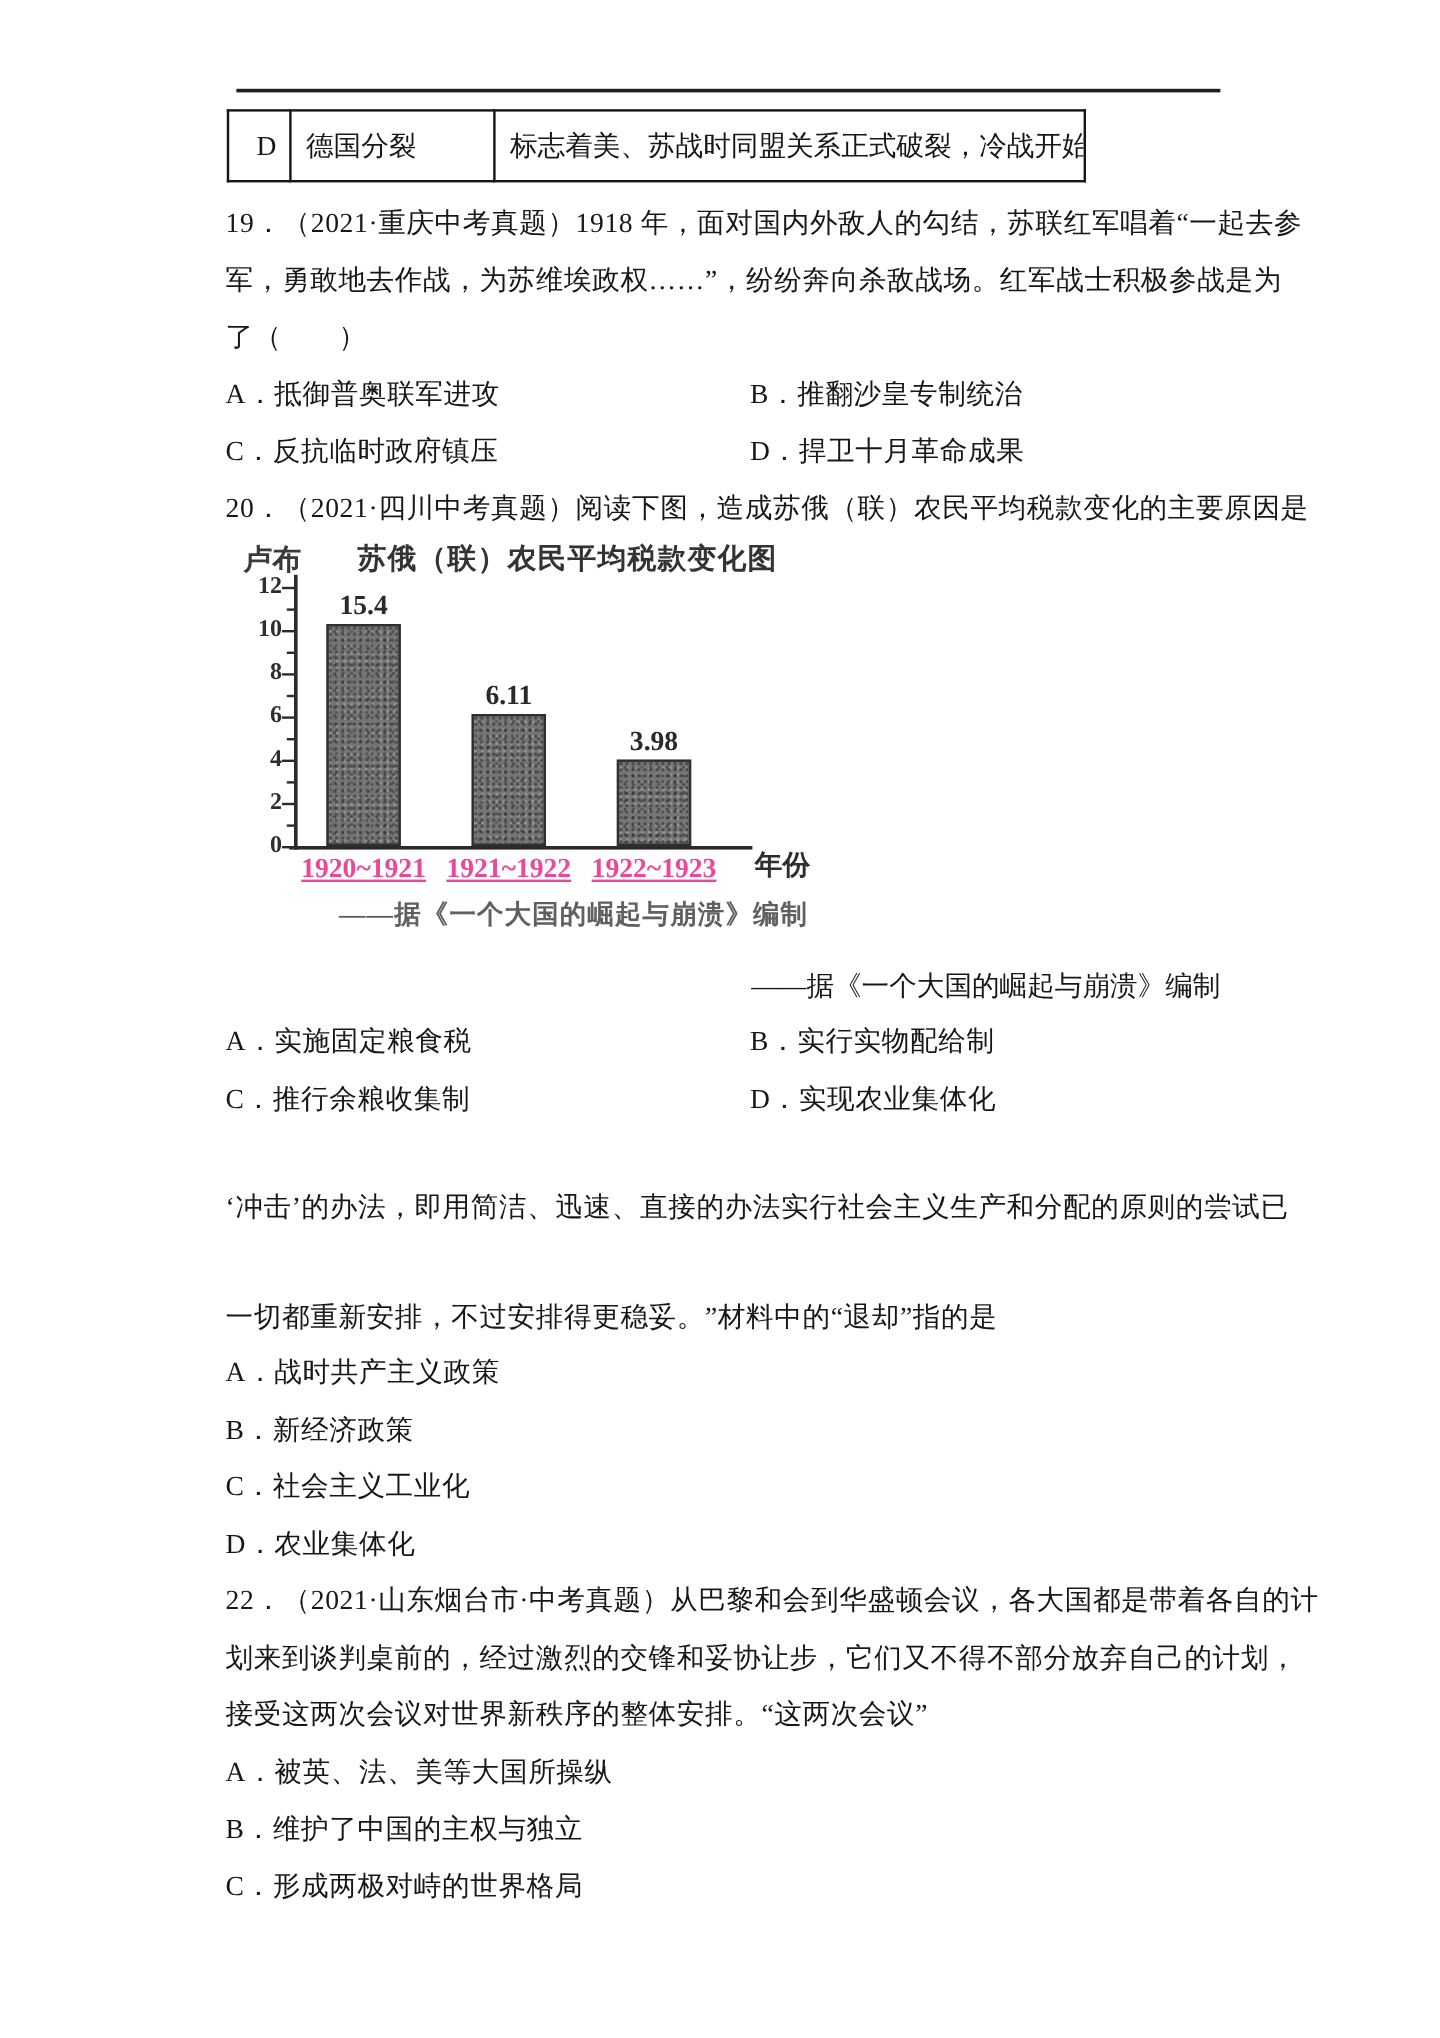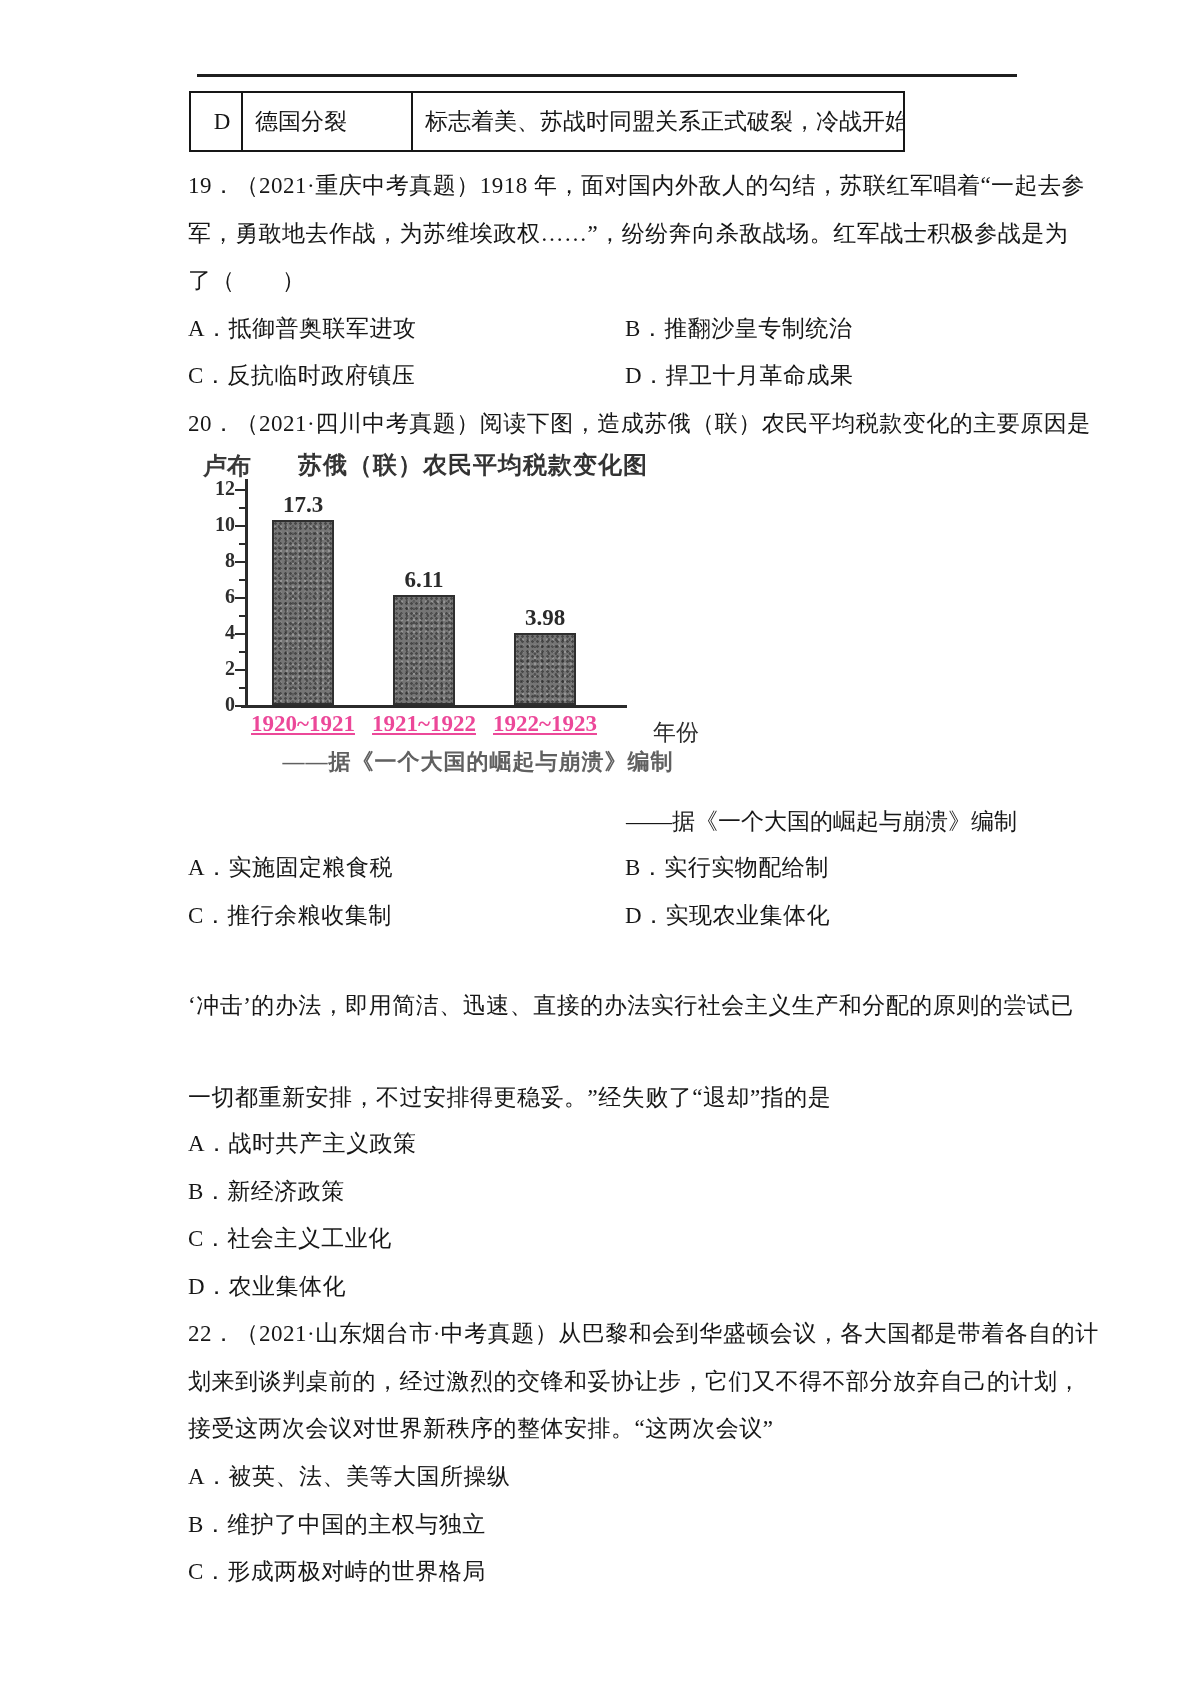--- a/index.html
+++ b/index.html
@@ -67,24 +67,23 @@
   }
   .ch-yaxis{
     left:60px;top:31px;width:3px;height:229px;
     background:#2b2b2b;
   }
   .ch-xaxis{
     left:56px;top:257px;width:386px;height:3px;
     background:#2b2b2b;
   }
   .ch-xlabel{
-    left:444px;top:269px;
-    font-size:23px;font-weight:normal;color:#2e2e2e;
-    white-space:nowrap;
-    margin-left:24px;
+    left:444px;top:257px;
+    font-size:23px;font-weight:bold;color:#2e2e2e;
+    white-space:nowrap;
   }
   .ch-caption{
     left:88px;top:299px;width:410px;
     text-align:center;
     font-size:22px;font-weight:bold;color:#606060;
     letter-spacing:1px;white-space:nowrap;
     filter:blur(0.4px);
   }
   .ch-tick{background:#2b2b2b;height:2px;}
   .ch-ticklabel{
@@ -161,42 +160,42 @@
         <div class="ch-tick" style="left:54px;top:59px;width:6px;"></div>
         <div class="ch-tick" style="left:50px;top:41px;width:10px;"></div>
         <div class="ch-ticklabel" style="top:245px;">0</div>
         <div class="ch-ticklabel" style="top:209px;">2</div>
         <div class="ch-ticklabel" style="top:173px;">4</div>
         <div class="ch-ticklabel" style="top:137px;">6</div>
         <div class="ch-ticklabel" style="top:101px;">8</div>
         <div class="ch-ticklabel" style="top:65px;">10</div>
         <div class="ch-ticklabel" style="top:29px;">12</div>
         <div class="ch-bar" style="left:87px;top:72px;height:185px;"></div>
-        <div class="ch-barlabel" style="left:68px;top:44px;">17.3</div>
+        <div class="ch-barlabel" style="left:68px;top:44px;">15.4</div>
         <div class="ch-catlabel" style="left:48px;">1920~1921</div>
         <div class="ch-bar" style="left:208px;top:147px;height:110px;"></div>
         <div class="ch-barlabel" style="left:189px;top:119px;font-family:Liberation Serif, serif;">6.11</div>
         <div class="ch-catlabel" style="left:169px;">1921~1922</div>
         <div class="ch-bar" style="left:329px;top:185px;height:72px;"></div>
         <div class="ch-barlabel" style="left:310px;top:157px;">3.98</div>
         <div class="ch-catlabel" style="left:290px;">1922~1923</div>
       </div>
     <div class="ch-xlabel">年份</div>
     <div class="ch-caption">——据《一个大国的崛起与崩溃》编制</div>
   </div>
 
   <div class="src-line" style="right:183px;top:806px;">——据《一个大国的崛起与崩溃》编制</div>
 
   <div class="line" style="left:188px;top:852px;">A．实施固定粮食税</div>
   <div class="line" style="left:625px;top:852px;">B．实行实物配给制</div>
   <div class="line" style="left:188px;top:900px;">C．推行余粮收集制</div>
   <div class="line" style="left:625px;top:900px;">D．实现农业集体化</div>
 
   <div class="line" style="left:188px;top:990px;">‘冲击’的办法，即用简洁、迅速、直接的办法实行社会主义生产和分配的原则的尝试已</div>
-  <div class="line" style="left:188px;top:1082px;">一切都重新安排，不过安排得更稳妥。”经失败了“退却”指的是</div>
+  <div class="line" style="left:188px;top:1082px;">一切都重新安排，不过安排得更稳妥。”材料中的“退却”指的是</div>
   <div class="line" style="left:188px;top:1128px;">A．战时共产主义政策</div>
   <div class="line" style="left:188px;top:1176px;">B．新经济政策</div>
   <div class="line" style="left:188px;top:1223px;">C．社会主义工业化</div>
   <div class="line" style="left:188px;top:1271px;">D．农业集体化</div>
 
   <div class="line" style="left:188px;top:1318px;">22．（2021·山东烟台市·中考真题）从巴黎和会到华盛顿会议，各大国都是带着各自的计</div>
   <div class="line" style="left:188px;top:1366px;">划来到谈判桌前的，经过激烈的交锋和妥协让步，它们又不得不部分放弃自己的计划，</div>
   <div class="line" style="left:188px;top:1413px;">接受这两次会议对世界新秩序的整体安排。“这两次会议”</div>
   <div class="line" style="left:188px;top:1461px;">A．被英、法、美等大国所操纵</div>
   <div class="line" style="left:188px;top:1509px;">B．维护了中国的主权与独立</div>

